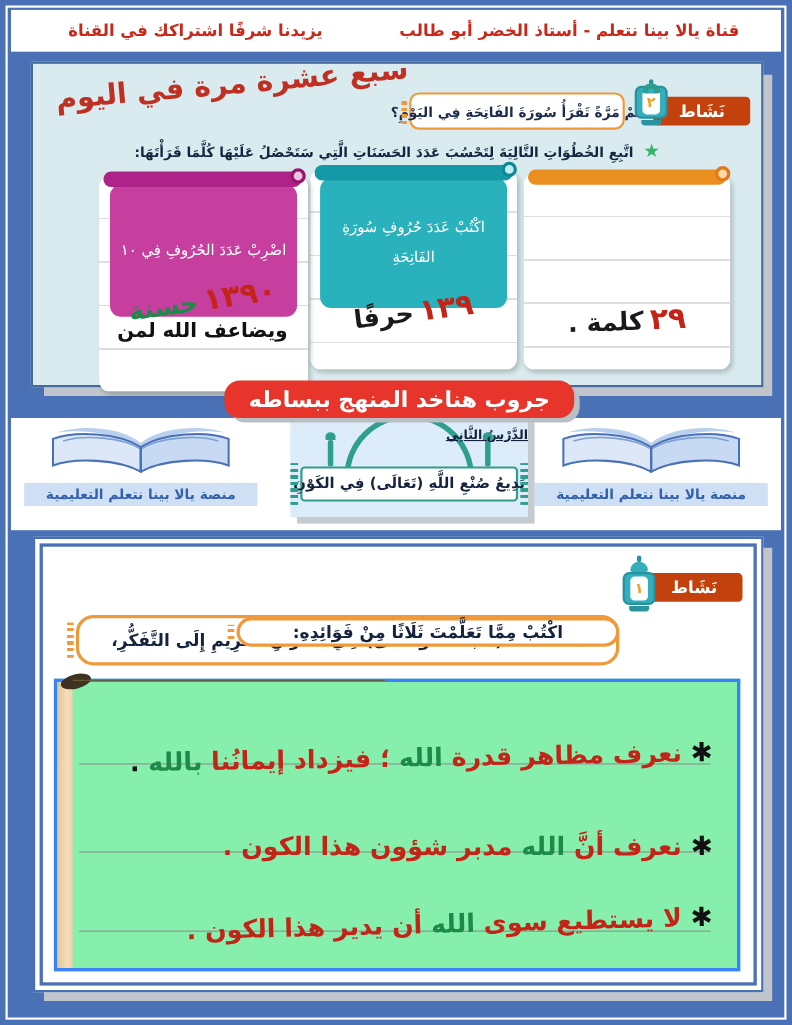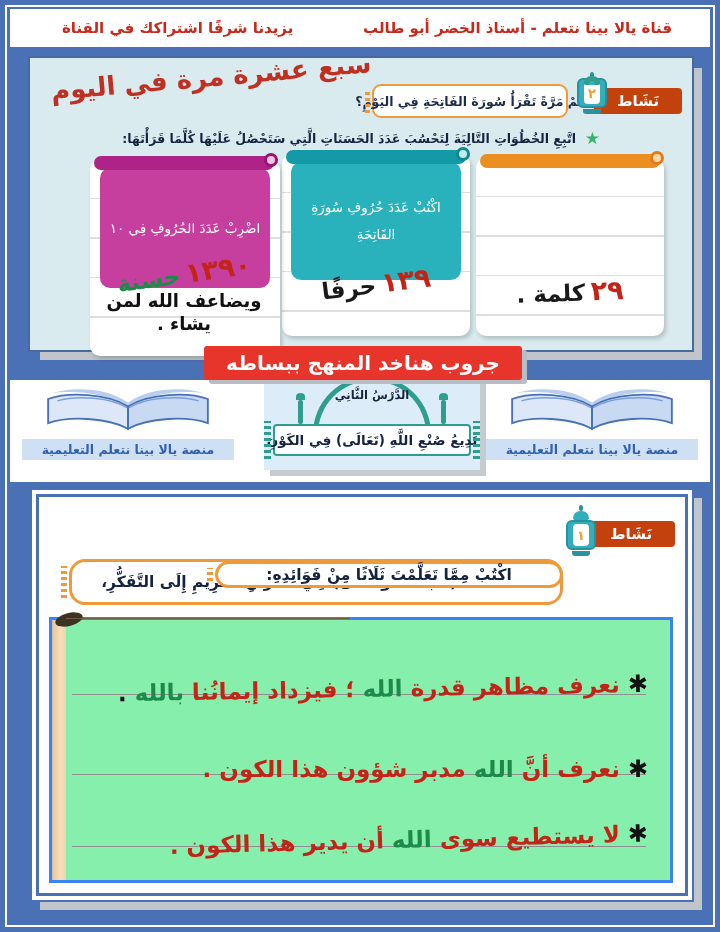--- a/index.html
+++ b/index.html
@@ -66,37 +66,37 @@
   .ans .num  { color:#c42318; font-size:27px; }
   .ans .word { color:#1a1a1a; font-size:23px; }
   .ans .g    { color:#1d8a4a; }
   .ans-o { left:452px; top:218px; width:176px; transform:rotate(-2deg); }
   .ans-t { left:258px; top:210px; width:176px; transform:rotate(-7deg); }
   .ans-m { left:60px;  top:200px; width:188px; }
   .ans-m .line1 { transform:rotate(-8deg); }
   .ans-extra { color:#111; font-size:18px; font-weight:bold; line-height:1.3; }
 
   
-  .banner { position:absolute; left:204px; top:346px; width:318px; height:34px; background:#e8352b; border-radius:3px;
+  .banner { position:absolute; left:204px; top:346px; width:318px; height:34px; background:#e8352b; border-radius:14px;
             color:#fff; font-weight:bold; font-size:20px; display:flex; align-items:center; justify-content:center;
             z-index:20; box-shadow:5px 4px 0 #b9bec4; }
 
   
   .middle { position:absolute; left:10px; top:380px; width:700px; height:102px; background:#fff; }
   .book-block { position:absolute; top:6px; width:212px; text-align:center; }
   .bb-left  { left:12px; }
   .bb-right { right:12px; }
   .book-svg { width:192px; height:52px; display:block; margin:0 auto; }
   .platform { margin-top:1px; background:#cfe0f4; color:#3160ae; font-weight:bold; font-size:12.5px; padding:3px 2px; }
 
   .emblem { position:absolute; left:254px; top:-8px; width:216px; height:98px; background:#ddecf9;
             box-shadow:6px 6px 0 #c6cbd0; }
   .dome { position:absolute; left:50%; transform:translateX(-50%); top:4px; width:118px; height:58px;
           border:5px solid #2f9e8e; border-bottom:none; border-radius:62px 62px 0 0; }
-  .lesson-title { position:absolute; top:16px; width:100%; text-align:center; font-size:11.5px; font-weight:bold; color:#15233f; z-index:2; }
+  .lesson-title { position:absolute; top:16px; width:100%; font-size:11.5px; font-weight:bold; color:#15233f; z-index:2;text-decoration:underline; }
   .name-box { position:absolute; left:50%; transform:translateX(-50%); top:52px; width:198px; height:32px; background:#fff;
               border:2px solid #2f9e8e; border-radius:4px; display:flex; align-items:center; justify-content:center;
               font-size:13.5px; font-weight:bold; color:#15233f; z-index:3; white-space:nowrap; }
   .name-box:before, .name-box:after { content:""; position:absolute; top:-5px; bottom:-5px; width:7px;
               background:repeating-linear-gradient(0deg,#2f9e8e 0 3px, transparent 3px 6px); }
   .name-box:before { right:-11px; } .name-box:after { left:-11px; }
   .minaret { position:absolute; top:28px; width:5px; height:24px; background:#2f9e8e; border-radius:2px; }
   .minaret:before { content:""; position:absolute; top:-7px; left:-2px; width:9px; height:7px;
                     background:#2f9e8e; border-radius:50% 50% 0 0; }
   .min-l { left:34px; } .min-r { right:34px; }
@@ -183,21 +183,20 @@
     <div class="band band-m">
         <div class="pin pin-m"></div>
       </div>
     <div class="card card-m">اضْرِبْ عَدَدَ الحُرُوفِ فِي ١٠</div>
     <div class="ans ans-m">
       <div class="line1">
         <span class="num">١٣٩٠</span>
         <span class="word g">حسنة</span>
       </div>
       <div class="ans-extra">ويضاعف الله لمن</div>
-      <div class="ans-extra">يشاء .</div>
     </div>
   </div>
 
   <div class="banner">جروب هناخد المنهج ببساطه</div>
 
   <div class="middle">
     <div class="book-block bb-right">
       <svg class="book-svg" viewBox="0 0 200 56">
         <path d="M100 18 C 80 2, 40 0, 18 8 C 40 4, 78 8, 100 22 Z" fill="#b9cfee"></path>
         <path d="M100 18 C 120 2, 160 0, 182 8 C 160 4, 122 8, 100 22 Z" fill="#b9cfee"></path>

